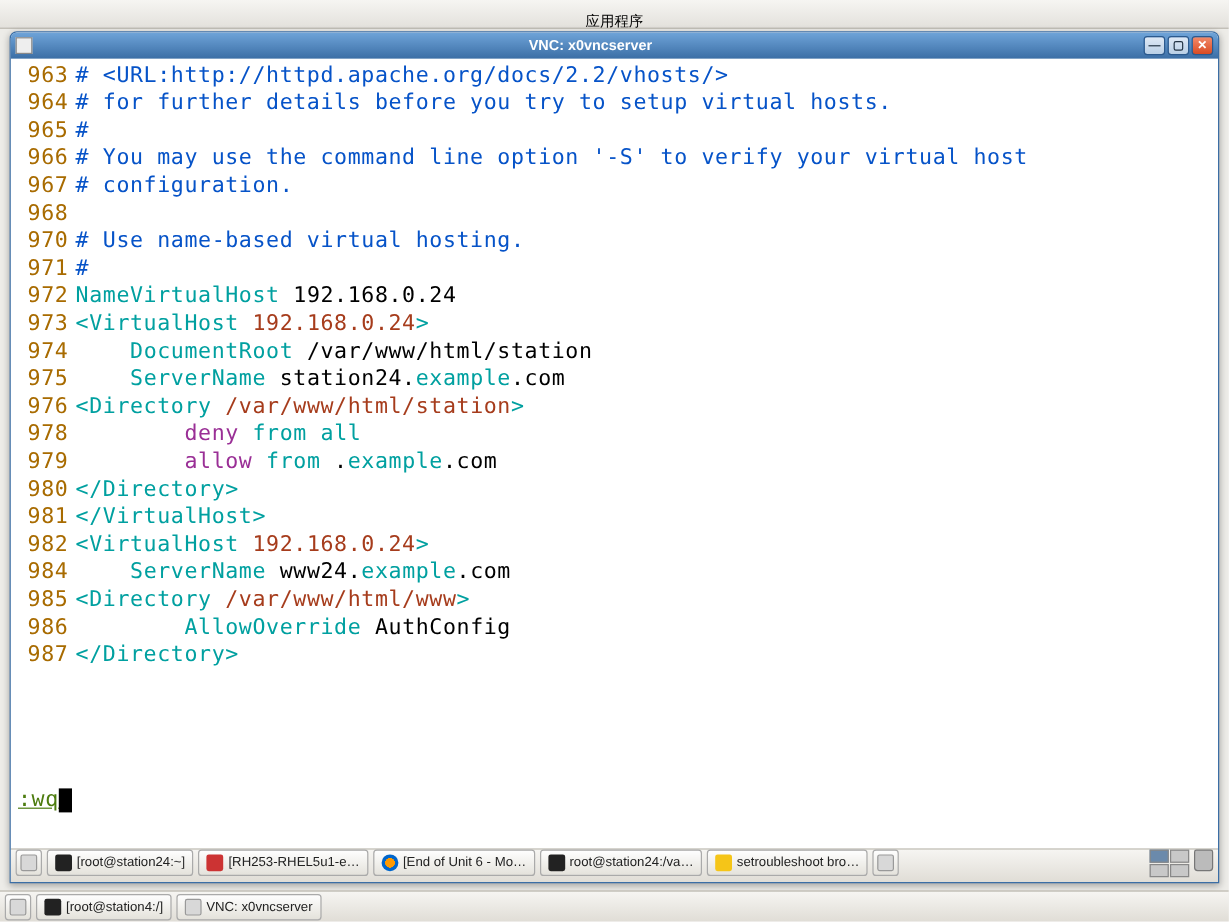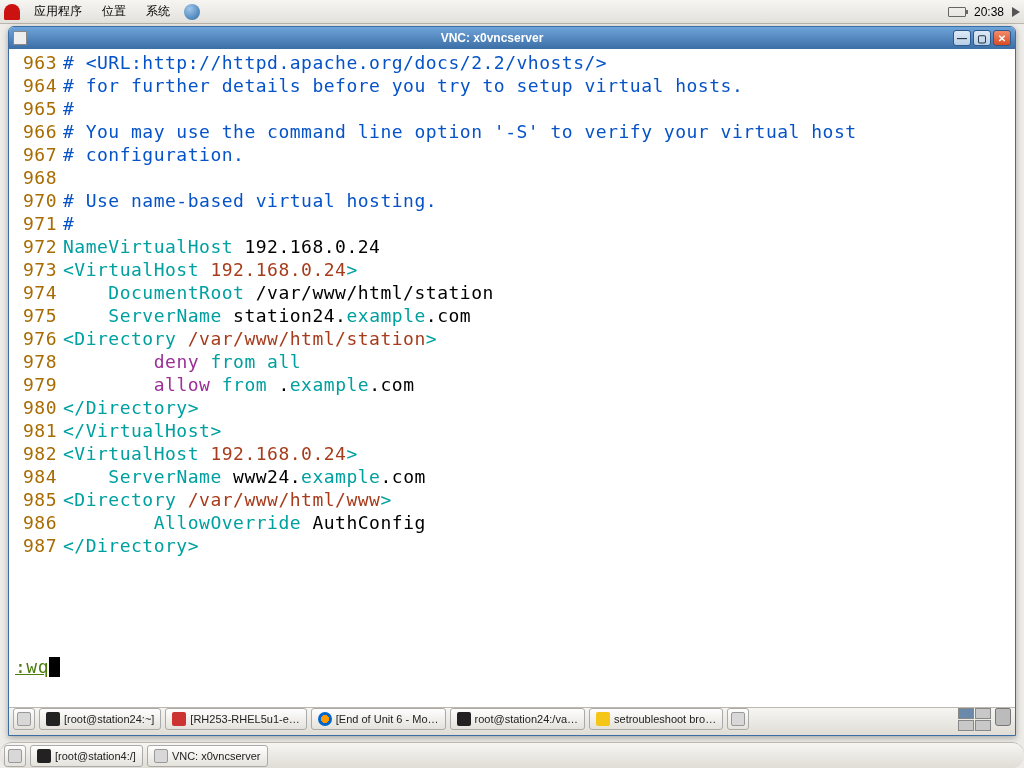--- a/index.html
+++ b/index.html
@@ -5,21 +5,21 @@
   * { margin: 0; padding: 0; box-sizing: border-box; }
   body {
     width: 1024px; height: 768px;
     font-family: sans-serif; font-size: 12px;
     background: #edece8; overflow: hidden; position: relative;
   }
   
   .host-panel {
     height: 24px; display: flex; align-items: center;
     background: linear-gradient(#f6f5f2,#e3e1dc);
-    border-bottom: 1px solid #b9b5ac; padding: 0 4px; gap: 8px;
+    border-bottom: 1px solid #b9b5ac; padding: 0 15px; gap: 8px; flex-direction: column;
   }
   .hat-icon { width:16px; height:16px; background:#c11; border-radius:50% 50% 10% 10%; }
   .host-menu { padding: 2px 6px; cursor: default; }
   .globe-icon { width:16px;height:16px;border-radius:50%;
     background:radial-gradient(circle at 35% 30%, #9ec6ea 0%, #2e6aa8 100%);}
   .host-spacer { flex:1; }
   .tray-battery{width:18px;height:10px;border:1px solid #666;border-radius:1px;position:relative;}
   .tray-battery:after{content:"";position:absolute;right:-3px;top:2px;width:2px;height:4px;background:#666;}
   .clock{font-size:12px;}
   .speaker-icon{width:0;height:0;border-top:5px solid transparent;border-bottom:5px solid transparent;border-left:8px solid #555;}
@@ -84,21 +84,21 @@
   .tb-label{overflow:hidden;text-overflow:ellipsis;}
   .guest-right{margin-left:auto;display:flex;gap:4px;}
   .ws-cluster{display:grid;grid-template-columns:repeat(2,16px);grid-template-rows:repeat(2,11px);gap:1px;}
   .ws-cell{background:#c8c8c8;border:1px solid #888;}
   .ws-active{background:#6b8aab;}
   .trash{width:16px;height:18px;background:#bbb;border:1px solid #777;border-radius:2px 2px 3px 3px;}
   
   .host-taskbar{
     position:absolute;left:0;bottom:0;width:100%;height:26px;
     background:linear-gradient(#f6f5f2,#e0ddd6);border-top:1px solid #bcb8af;
-    display:flex;align-items:center;padding:0 4px;gap:4px;border-radius:12px;
+    display:flex;align-items:center;padding:0 4px;gap:4px;
   }
 </style>
 </head>
 <body>
 
 <div class="host-panel">
   <span class="hat-icon"></span>
   <span class="host-menu">应用程序</span>
   <span class="host-menu">位置</span>
   <span class="host-menu">系统</span>

